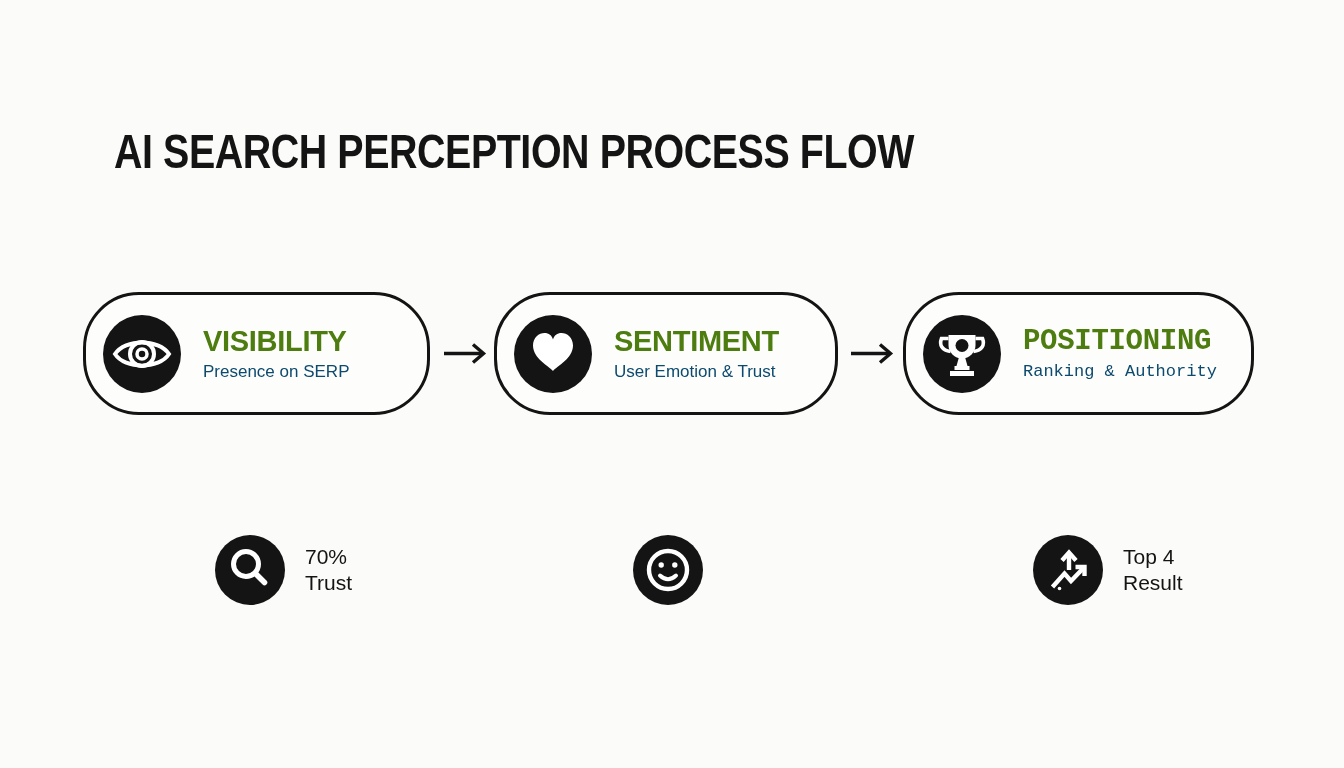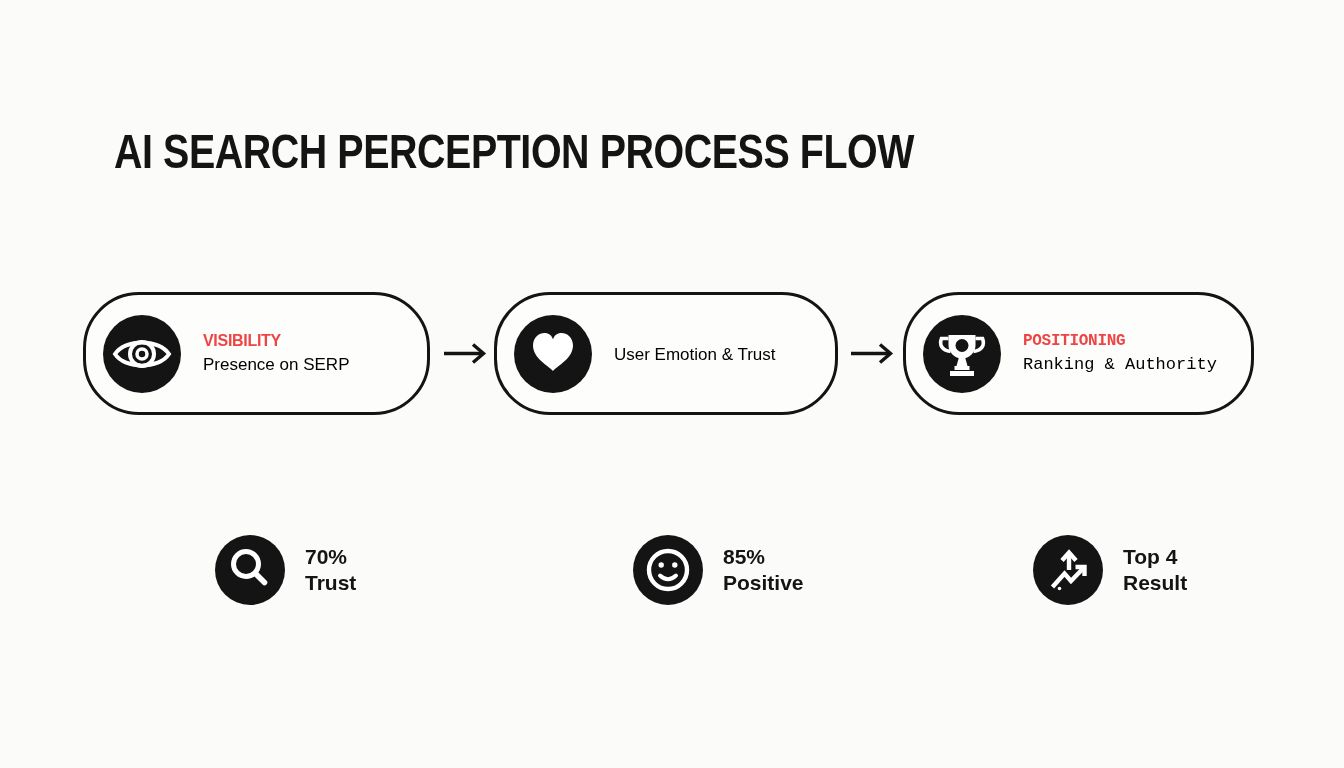--- a/index.html
+++ b/index.html
@@ -48,30 +48,30 @@
     border-radius: 50%;
     background: #141414;
     flex: 0 0 78px;
     margin-left: 17px;
     display: flex;
     align-items: center;
     justify-content: center;
   }
   .card-text { margin-left: 22px; }
   .card-label {
-    font-size: 16px;
+    font-size: 29px;
     font-weight: 700;
     letter-spacing: -0.3px;
-    color: #ef4444;
+    color: #4d7c0f;
     line-height: 1.15;
   }
   .card-sublabel {
     font-size: 17px;
     font-weight: 400;
-    color: #000000;
+    color: #0c4a6e;
     margin-top: 4px;
     line-height: 1.2;
     white-space: nowrap;
   }
 
   
   .flow-arrow {
     position: absolute;
     top: 340px;
   }
@@ -94,21 +94,21 @@
     border-radius: 50%;
     background: #141414;
     flex: 0 0 70px;
     display: flex;
     align-items: center;
     justify-content: center;
   }
   .stat-text {
     margin-left: 20px;
     font-size: 21px;
-    font-weight: 700;
+    font-weight: 400;
     line-height: 26px;
     color: #141414;
     white-space: nowrap;
   }
 </style>
 </head>
 <body>
 
 <div class="stage">
 
@@ -133,20 +133,21 @@
     <path d="M31 4.5 L41.5 13.5 L31 22.5" stroke="#141414" stroke-width="3.4" fill="none" stroke-linejoin="miter"></path>
   </svg>
 
   <div class="flow-card card-2">
     <div class="icon-bubble">
       <svg width="78" height="78" viewBox="0 0 78 78" fill="none">
         <path d="M39 56 C 35 51 19 43.5 19 30.5 C 19 22.5 25 18 30.5 18 C 34.8 18 37.8 20.3 39 24.5 C 40.2 20.3 43.2 18 47.5 18 C 53 18 59 22.5 59 30.5 C 59 43.5 43 51 39 56 Z" fill="#ffffff"></path>
       </svg>
     </div>
     <div class="card-text">
+      <div class="card-label">SENTIMENT</div>
       <div class="card-sublabel">User Emotion &amp; Trust</div>
     </div>
   </div>
 
   <svg class="flow-arrow arrow-2" width="46" height="27" viewBox="0 0 46 27" fill="none">
     <line x1="2" y1="13.5" x2="40" y2="13.5" stroke="#141414" stroke-width="3.4"></line>
     <path d="M31 4.5 L41.5 13.5 L31 22.5" stroke="#141414" stroke-width="3.4" fill="none" stroke-linejoin="miter"></path>
   </svg>
 
   <div class="flow-card card-3">
@@ -182,24 +183,20 @@
 
   <div class="stat stat-2">
     <div class="stat-bubble">
       <svg width="70" height="70" viewBox="0 0 70 70" fill="none">
         <circle cx="35" cy="35" r="19" stroke="#ffffff" stroke-width="4.4"></circle>
         <circle cx="28.2" cy="30" r="2.7" fill="#ffffff"></circle>
         <circle cx="41.8" cy="30" r="2.7" fill="#ffffff"></circle>
         <path d="M27 40.5 Q 35 48 43 40.5" stroke="#ffffff" stroke-width="4" fill="none" stroke-linecap="round"></path>
       </svg>
     </div>
-    <div class="stat-text">
-      <div>85%</div>
-      <div>Positive</div>
-    </div>
   </div>
 
   <div class="stat stat-3">
     <div class="stat-bubble">
       <svg width="70" height="70" viewBox="0 0 70 70" fill="none">
         <line x1="36" y1="35" x2="36" y2="19" stroke="#ffffff" stroke-width="4.4"></line>
         <path d="M29 25.5 L 36 17.5 L 43 25.5" stroke="#ffffff" stroke-width="4.4" fill="none" stroke-linejoin="miter"></path>
         <path d="M19.5 52 L 31.5 38.5 L 38 46 L 51 32.5" stroke="#ffffff" stroke-width="4.4" fill="none" stroke-linejoin="miter"></path>
         <path d="M42.5 32 L 51.5 32 L 51.5 41" stroke="#ffffff" stroke-width="4.4" fill="none" stroke-linejoin="miter"></path>
         <circle cx="26.5" cy="53.5" r="1.8" fill="#ffffff"></circle>

